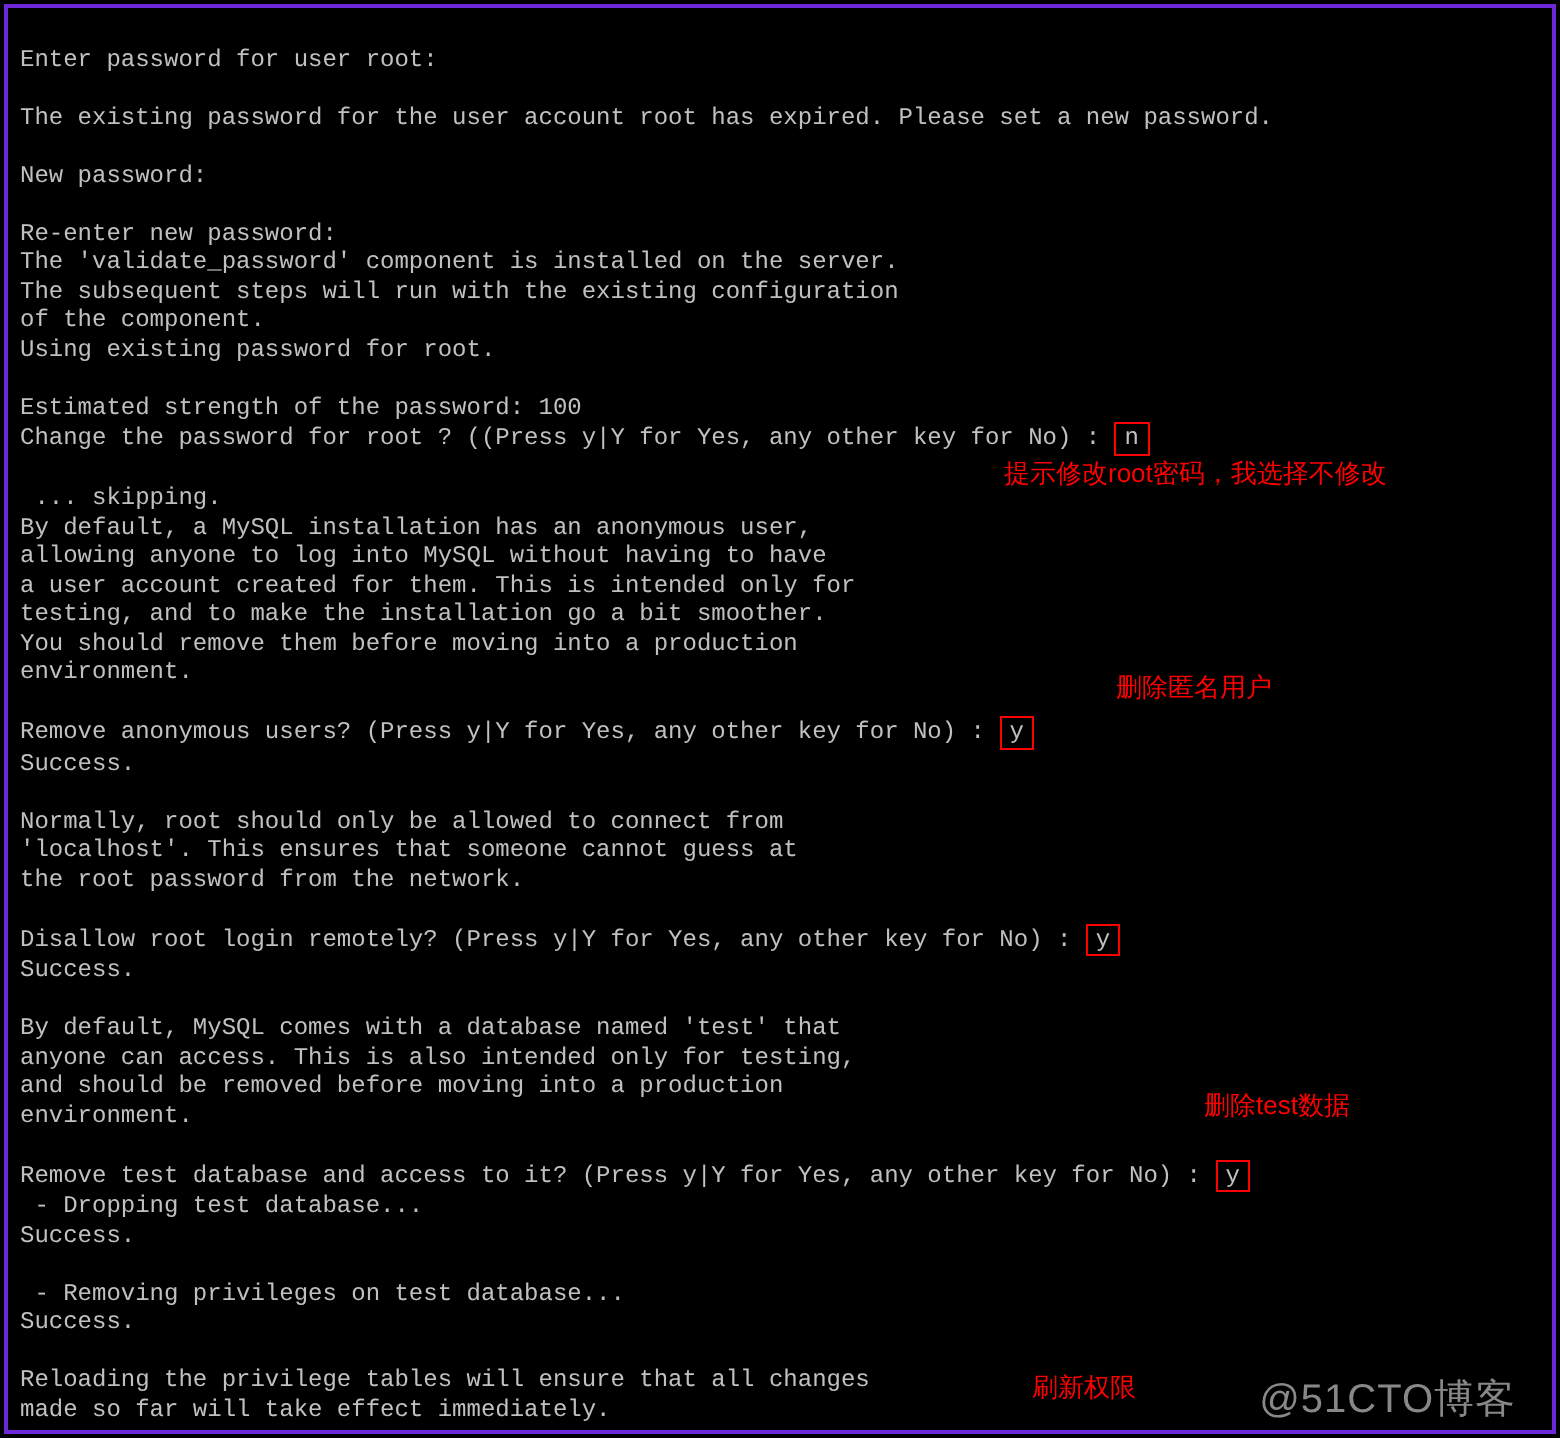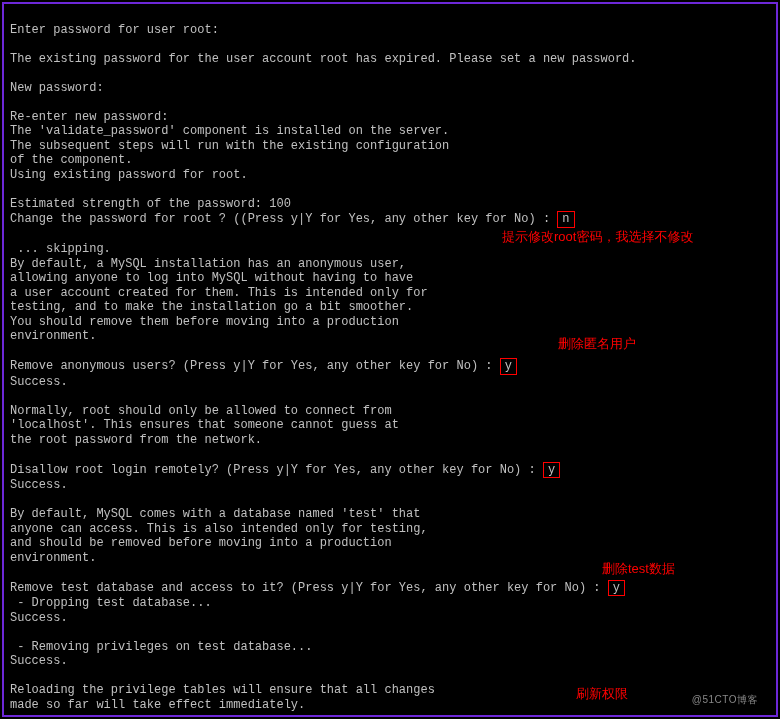--- a/index.html
+++ b/index.html
@@ -39,28 +39,28 @@
       font-size: 13px;
       font-weight: normal;
       white-space: nowrap;
     }
     .watermark {
       position: absolute;
       right: 18px;
       bottom: 8px;
       color: #888;
       font-family: "Microsoft YaHei", Arial, sans-serif;
-      font-size: 10px;
+      font-size: 20px;
       letter-spacing: 0.5px;
     }
     .a1 { top: 206px; left: 498px; margin-top: 20px; }
     .a2 { top: 333px; left: 554px; text-align: right; }
     .a3 { top: 448px; left: 544px; }
-    .a4 { top: 558px; left: 598px; }
-    .a5 { top: 683px; left: 572px; }
+    .a4 { top: 542px; left: 598px; }
+    .a5 { top: 683px; left: 512px; }
   </style>
 </head>
 <body>
 
 <div class="terminal">
 <span class="line">Enter password for user root:</span>
 <span class="line"></span>
 <span class="line">The existing password for the user account root has expired. Please set a new password.</span>
 <span class="line"></span>
 <span class="line">New password:</span>

